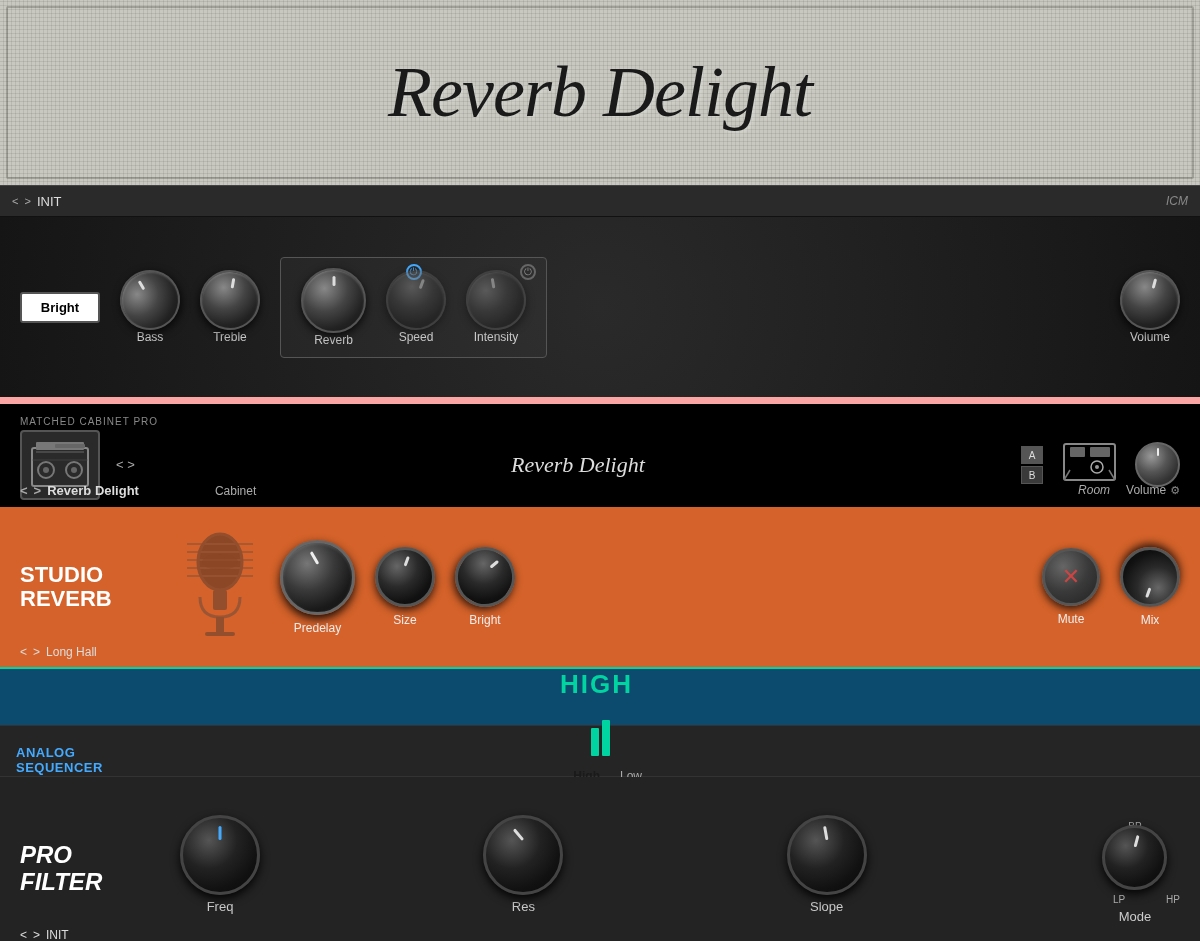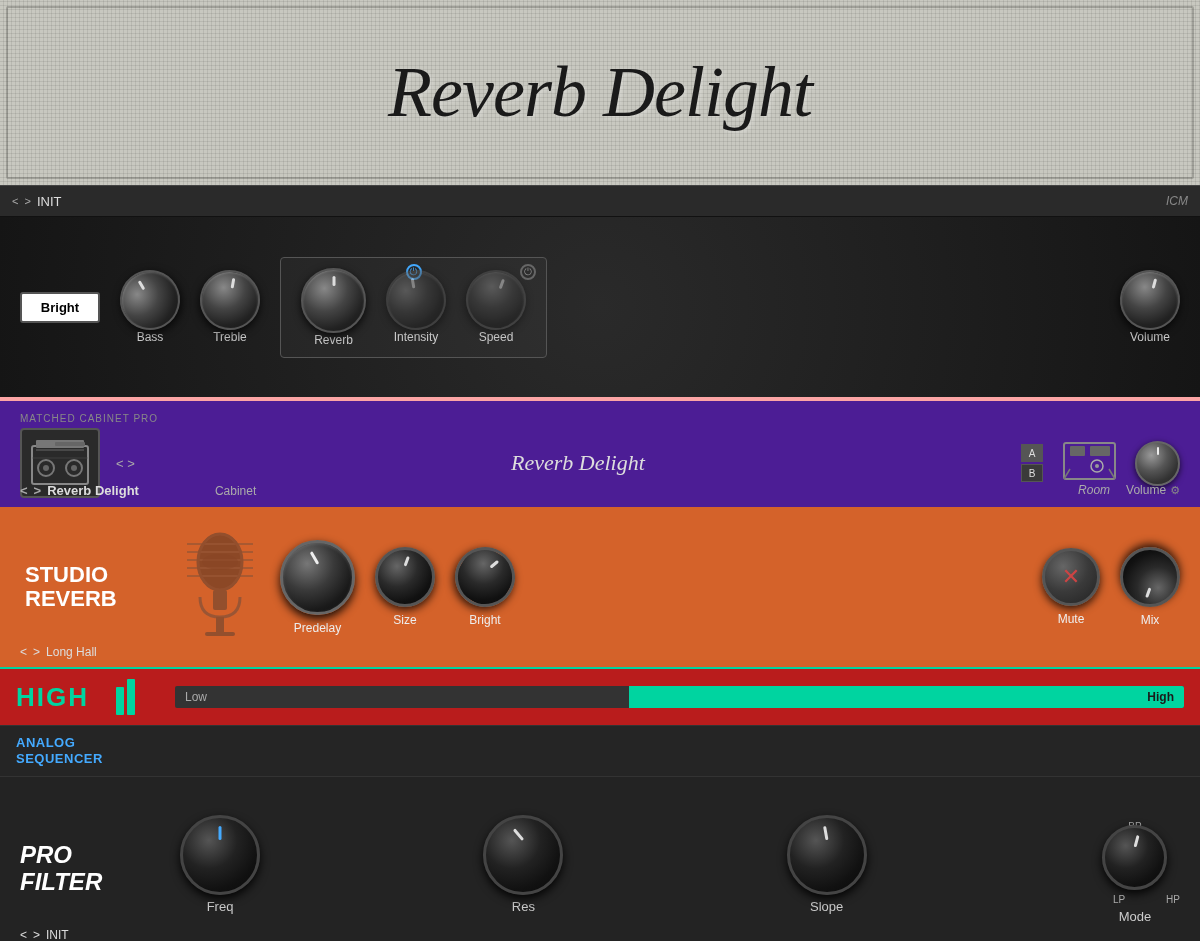--- a/index.html
+++ b/index.html
@@ -188,27 +188,27 @@
       opacity: 0.5;
     }
     .intensity-group .knob {
       opacity: 0.5;
     }
 
     
     .cabinet-section {
       width: 100%;
       height: 110px;
-      background: #4c1d95;
+      background: #000000;
       display: flex;
       align-items: center;
       padding: 0 20px;
       gap: 16px;
       position: relative;
-      border-top: 4px solid #fca5a5;
+      border-top: 7px solid #fca5a5;
     }
     .matched-label {
       color: #888;
       font-size: 10px;
       letter-spacing: 1px;
       text-transform: uppercase;
       position: absolute;
       top: 12px;
       left: 20px;
     }
@@ -431,26 +431,27 @@
     .reverb-knob-label {
       color: #eee;
       font-size: 12px;
     }
     .reverb-spacer { flex: 1; }
 
     
     .high-section {
       width: 100%;
       height: 58px;
-      background: #b91c1c;
+      background: #0c4a6e;
       display: flex;
       align-items: center;
       padding: 0 16px;
       gap: 20px;
       border-top: 2px solid #00d4a0;
+      flex-direction: column;
     }
     .high-label {
       color: #00d4a0;
       font-size: 26px;
       font-weight: 900;
       letter-spacing: 2px;
       min-width: 80px;
     }
     .high-bars {
       display: flex;
@@ -505,21 +506,21 @@
       font-size: 12px;
       font-weight: bold;
     }
 
     
     .analog-section {
       width: 100%;
       height: 52px;
       background: #252525;
       display: flex;
-      align-items: center;
+      align-items: flex-end;
       padding: 0 16px;
       border-top: 1px solid #333;
       border-bottom: 1px solid #333;
     }
     .analog-label {
       color: #4af;
       font-size: 13px;
       font-weight: 900;
       text-transform: uppercase;
       line-height: 1.2;
@@ -688,27 +689,27 @@
     <span class="knob-label">Treble</span>
   </div>
 
   <div class="reverb-box">
     <div class="reverb-box-power-left">⏻</div>
     <div class="knob-group">
       <div class="knob" style="width:65px;height:65px;"></div>
       <span class="knob-label">Reverb</span>
     </div>
     <div class="reverb-box-power">⏻</div>
+    <div class="knob-group speed-group">
+      <div class="knob" style="transform: rotate(20deg);"></div>
+      <span class="knob-label">Speed</span>
+    </div>
     <div class="knob-group intensity-group">
       <div class="knob" style="transform: rotate(-10deg);"></div>
       <span class="knob-label">Intensity</span>
-    </div>
-    <div class="knob-group speed-group">
-      <div class="knob" style="transform: rotate(20deg);"></div>
-      <span class="knob-label">Speed</span>
     </div>
   </div>
 
   <div style="flex:1"></div>
 
   <div class="knob-group">
     <div class="knob" style="transform: rotate(15deg);"></div>
     <span class="knob-label">Volume</span>
   </div>
 
@@ -767,21 +768,21 @@
     <div class="cab-center-spacer"></div>
     <span class="room-label">Room</span>
     <div class="vol-label">
       <span>Volume</span>
       <span class="gear-icon-small">⚙</span>
     </div>
   </div>
 </div>
 
 <div class="studio-reverb-section">
-  <div style="display:flex;flex-direction:column;min-width:140px;align-items:center;">
+  <div style="display:flex;flex-direction:column;min-width:140px;">
     <div class="studio-reverb-title">
       <div>STUDIO</div>
       <div class="sub">REVERB</div>
     </div>
   </div>
   <div class="reverb-preset-row">
     <span class="arrow">&lt;</span>
     <span class="arrow">&gt;</span>
     <span>Long Hall</span>
   </div>

